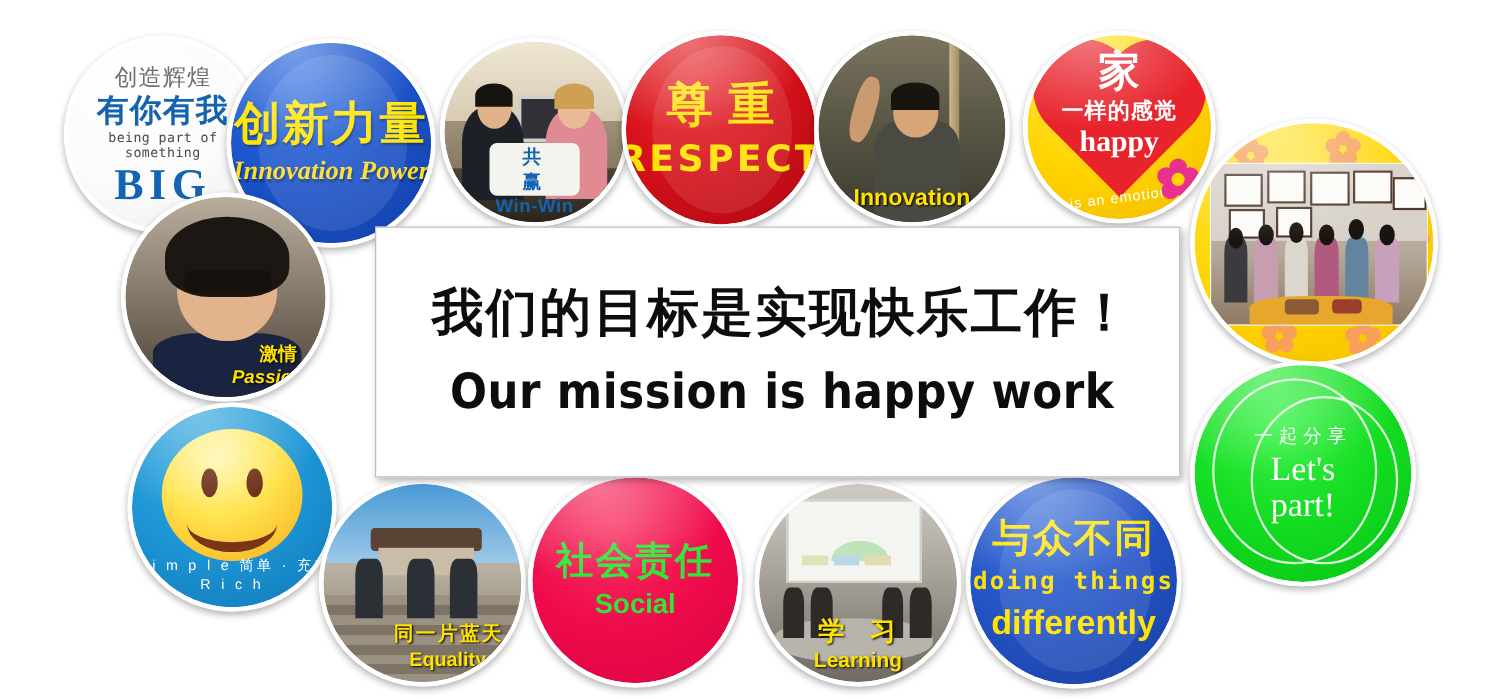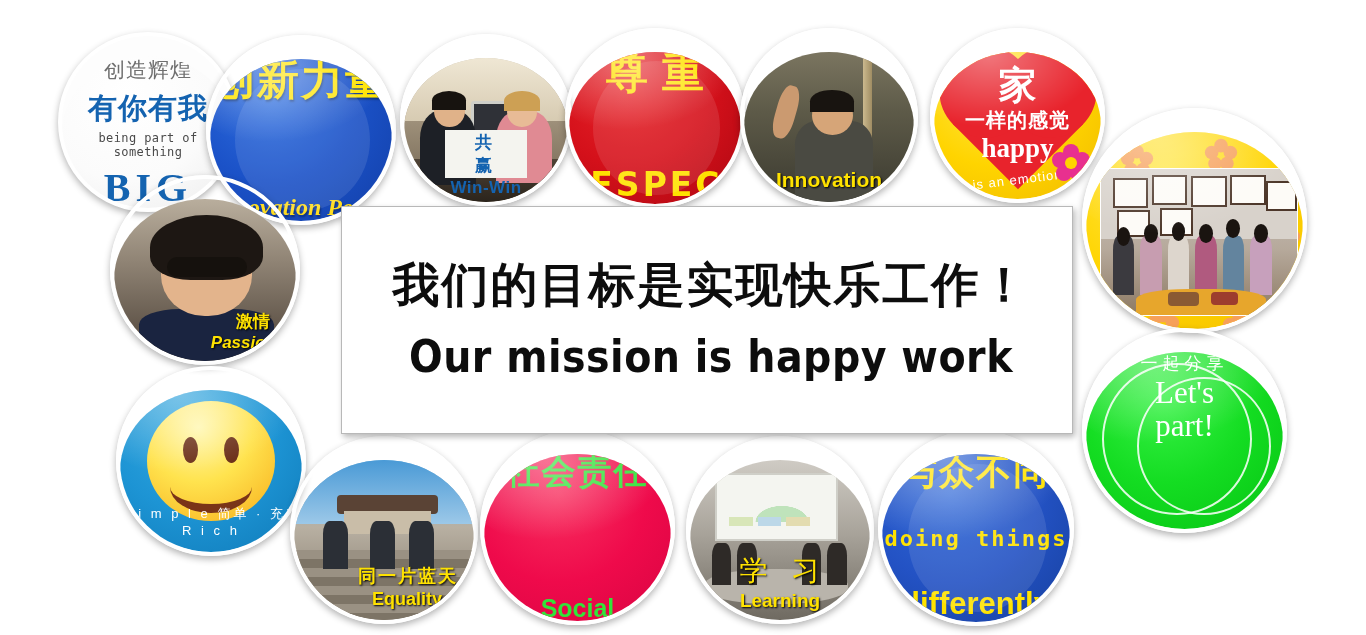--- a/index.html
+++ b/index.html
@@ -20,24 +20,23 @@
     box-shadow:0 3px 7px rgba(0,0,0,.30);
     border:4px solid #ffffff;
   }
   .badge .inner{
     position:absolute;
     inset:0;
     border-radius:50%;
     display:flex;
     flex-direction:column;
     align-items:center;
-    justify-content:space-between;
+    justify-content:center;
     text-align:center;
     overflow:hidden;
-    margin-top:20px;
   }
   
   .gloss:after{
     content:"";
     position:absolute;
     left:-8%;top:-12%;
     width:116%;height:70%;
     border-radius:50%;
     background:radial-gradient(ellipse at 35% 20%,rgba(255,255,255,.38),rgba(255,255,255,0) 62%);
     pointer-events:none;
@@ -62,21 +61,21 @@
   #b-big .ln3{font-size:12px;color:#4a4a4a;letter-spacing:.4px;margin-top:2px;font-family:"DejaVu Sans Mono","Liberation Mono",monospace;}
   #b-big .ln4{font-size:40px;color:#1463b0;font-weight:bold;letter-spacing:5px;font-family:"Liberation Serif","DejaVu Serif",serif;line-height:1;margin-top:2px;}
 
   #b-innov{left:206px;top:35px;width:190px;height:190px;}
   #b-innov .inner{background:radial-gradient(circle at 34% 24%,#2f6fe0 0%,#1b52c8 48%,#123ea6 100%);}
   #b-innov .cn{font-size:42px;color:#ffe400;font-weight:bold;letter-spacing:2px;line-height:1;text-shadow:1px 2px 2px rgba(0,0,0,.35);}
   #b-innov .en{font-size:24px;color:#ffdd22;font-style:italic;font-family:"Liberation Serif","DejaVu Serif",serif;font-weight:bold;margin-top:10px;text-shadow:1px 2px 2px rgba(0,0,0,.35);}
 
   #b-win{left:400px;top:34px;width:172px;height:172px;}
   #b-win .inner{background:linear-gradient(180deg,#cfc7b4 0%,#9d8f79 45%,#6c5f4c 100%);}
-  #b-win .plaque{position:absolute;bottom:24px;left:50%;transform:translateX(-50%);background:#f4f4ef;padding:1px 16px;}
+  #b-win .plaque{position:absolute;bottom:24px;left:50%;transform:translateX(-50%);background:#f4f4ef;padding:1px 16px;border-radius:7px;}
   #b-win .plaque .cn{font-size:17px;color:#1463b0;font-weight:bold;letter-spacing:5px;}
   #b-win .en{position:absolute;bottom:4px;left:50%;transform:translateX(-50%);font-size:17px;color:#1463b0;font-weight:bold;letter-spacing:.5px;}
   #b-win .deskA{position:absolute;left:0;top:0;width:100%;height:44%;background:linear-gradient(180deg,#efe7d4,#d7cbb2);}
   #b-win .deskB{position:absolute;left:0;bottom:0;width:100%;height:30%;background:linear-gradient(180deg,#4f4336,#2b241c);}
   #b-win .suit{position:absolute;left:10%;top:36%;width:34%;height:52%;background:#1d2026;border-radius:38% 38% 0 0;}
   #b-win .head1{position:absolute;left:18%;top:26%;width:19%;height:22%;background:#e0b289;border-radius:50%;}
   #b-win .hair1{position:absolute;left:17%;top:23%;width:21%;height:13%;background:#17130f;border-radius:50% 50% 0 0;}
   #b-win .pink{position:absolute;right:10%;top:37%;width:34%;height:50%;background:#e08a93;border-radius:38% 38% 0 0;}
   #b-win .head2{position:absolute;right:19%;top:27%;width:18%;height:21%;background:#e8bb96;border-radius:50%;}
   #b-win .hair2{position:absolute;right:17%;top:23%;width:22%;height:14%;background:#cda054;border-radius:50% 50% 0 0;}
@@ -179,21 +178,21 @@
   #b-social .en1{font-size:25px;color:#33e33a;font-weight:bold;margin-top:9px;line-height:1.05;}
   #b-social .en2{font-size:25px;color:#33e33a;font-weight:bold;line-height:1.05;}
 
   #b-learn{left:686px;top:436px;width:188px;height:188px;}
   #b-learn .inner{background:linear-gradient(180deg,#cfcbc4 0%,#a9a49b 45%,#6f6a61 100%);}
   #b-learn .screen{position:absolute;left:14%;top:8%;width:66%;height:40%;background:#f4f5f0;border:2px solid #cfcfc8;}
   #b-learn .curve{position:absolute;left:16%;bottom:26%;width:62%;height:44%;background:radial-gradient(ellipse at 62% 100%,#bfe3bb 0 40%,transparent 41%);}
   #b-learn .bar{position:absolute;height:9px;background:#cfe0b5;}
   #b-learn .tbl{position:absolute;left:8%;bottom:10%;width:80%;height:22%;background:#b9b4ab;border-radius:46%;}
   #b-learn .pp{position:absolute;bottom:22%;width:11%;height:26%;background:#2e2a27;border-radius:30% 30% 0 0;}
-  #b-learn .cn{position:absolute;bottom:30px;left:50%;transform:translateX(-46%);font-size:28px;color:#ffe200;font-weight:normal;letter-spacing:8px;text-shadow:1px 1px 2px #000;}
+  #b-learn .cn{position:absolute;bottom:30px;left:50%;transform:translateX(-46%);font-size:24px;color:#ffe200;font-weight:bold;letter-spacing:8px;text-shadow:1px 1px 2px #000;}
   #b-learn .en{position:absolute;bottom:8px;left:50%;transform:translateX(-50%);font-size:19px;color:#ffe200;font-weight:bold;text-shadow:1px 1px 2px #000;}
 
   #b-diff{left:878px;top:430px;width:196px;height:196px;}
   #b-diff .inner{background:radial-gradient(circle at 36% 24%,#3069d8 0%,#2352c4 50%,#17409e 100%);}
   #b-diff .cn{font-size:35px;color:#ffe200;font-weight:bold;letter-spacing:2px;line-height:1;}
   #b-diff .en1{font-size:22px;color:#ffe200;font-weight:bold;letter-spacing:2px;margin-top:9px;font-family:"DejaVu Sans Mono","Liberation Mono",monospace;}
   #b-diff .en2{font-size:31px;color:#ffe200;font-weight:bold;margin-top:7px;}
 
   
   #banner{

